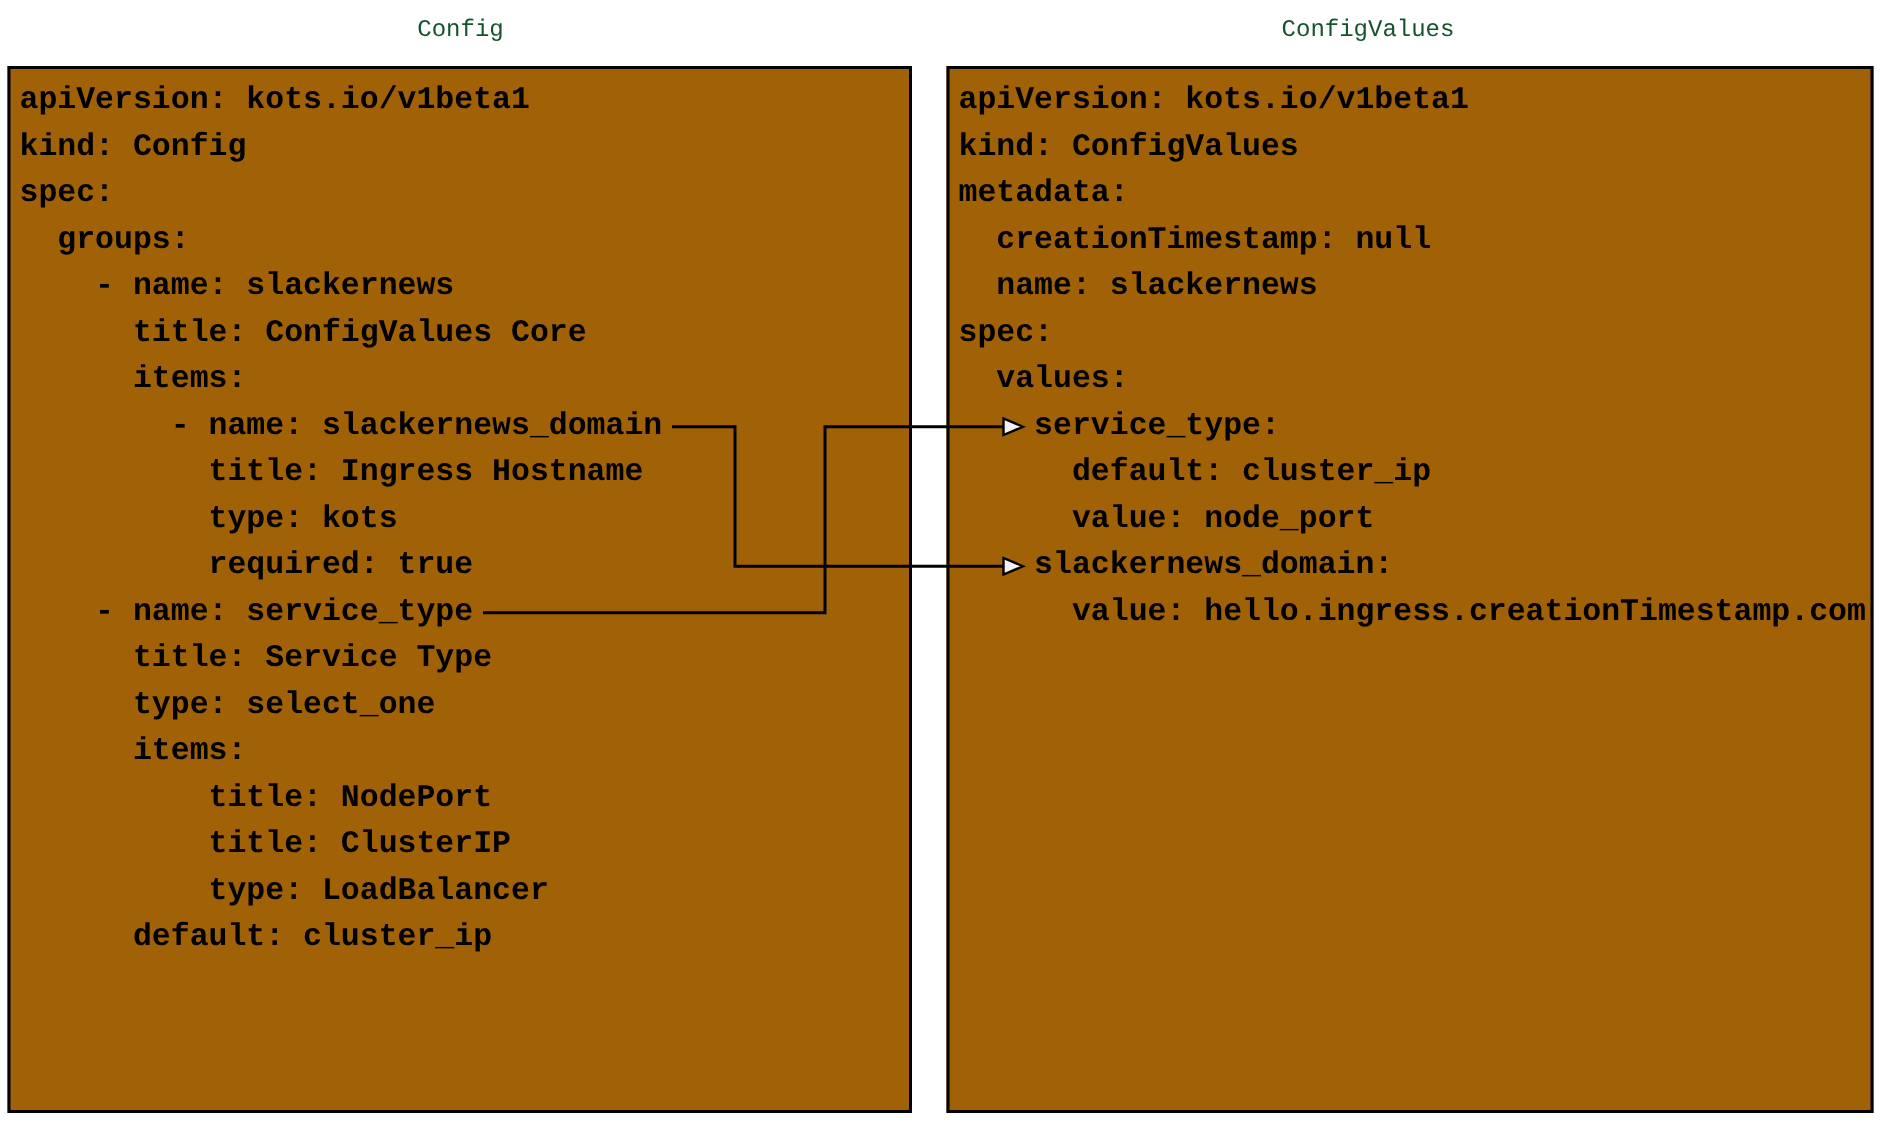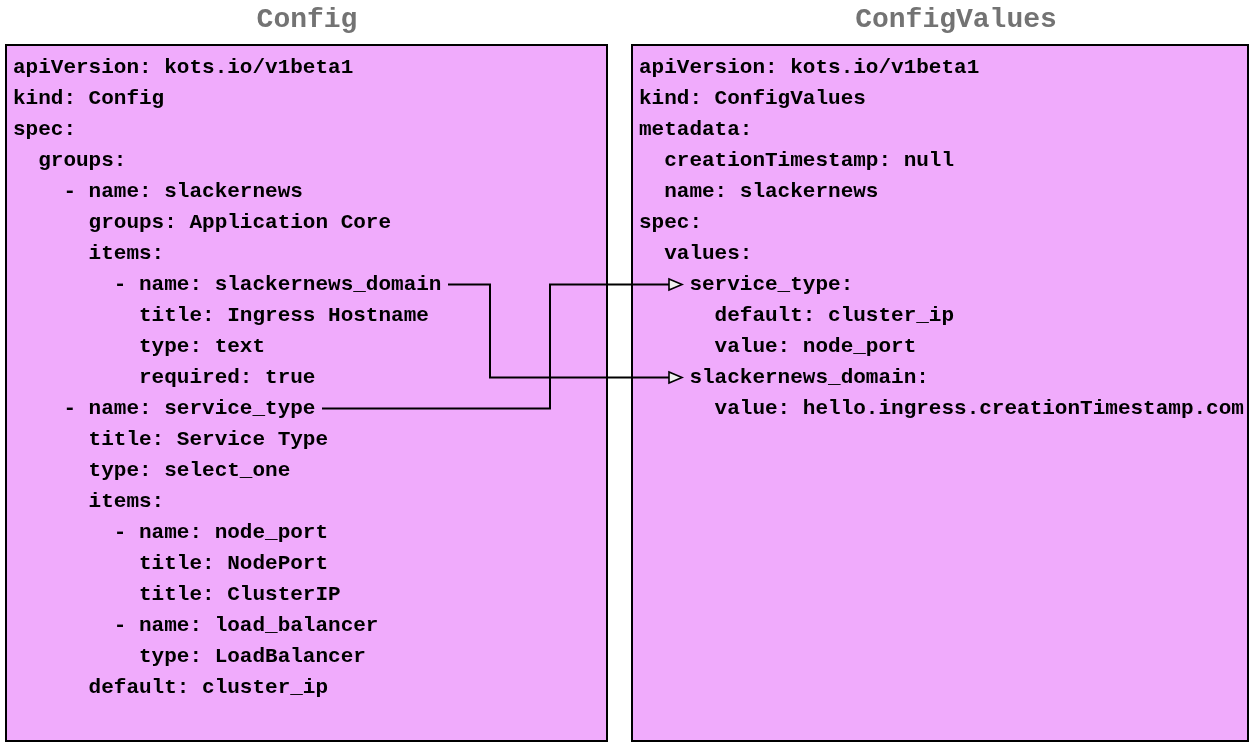--- a/index.html
+++ b/index.html
@@ -14,33 +14,33 @@
     font-family: "Liberation Mono", "DejaVu Sans Mono", monospace;
     color: #000000;
     overflow: hidden;
   }
   .panel-title {
     position: absolute;
     top: 6px;
     height: 28px;
     line-height: 28px;
     transform: translateX(-50%);
-    font-size: 28px;
-    font-weight: bold;
+    font-size: 16px;
+    font-weight: normal;
     white-space: nowrap;
-    color: #737373;
+    color: #14532d;
   }
   #left-title  { left: 307px; }
-  #right-title { left: 956px; }
+  #right-title { left: 912px; }
   .panel {
     position: absolute;
     top: 44px;
     height: 698px;
     box-sizing: border-box;
-    background: #f0abfc;
+    background: #a16207;
     border: 2px solid #000000;
   }
   #left-panel  { left: 5px;   width: 603px; }
   #right-panel { left: 631px; width: 618px; }
   .yaml-block {
     padding: 6px 0 0 6px;
     font-size: 21px;
     font-weight: bold;
   }
   .yaml-line {
@@ -76,34 +76,32 @@
 
 <div class="panel-title" id="right-title">ConfigValues</div>
 
 <div class="panel" id="left-panel">
   <div class="yaml-block">
       <div class="yaml-line">apiVersion: kots.io/v1beta1</div>
       <div class="yaml-line">kind: Config</div>
       <div class="yaml-line">spec:</div>
       <div class="yaml-line">  groups:</div>
       <div class="yaml-line">    - name: slackernews</div>
-      <div class="yaml-line">      groups: Application Core</div>
+      <div class="yaml-line">      title: ConfigValues Core</div>
       <div class="yaml-line">      items:</div>
       <div class="yaml-line">        - name: slackernews_domain</div>
       <div class="yaml-line">          title: Ingress Hostname</div>
-      <div class="yaml-line">          type: text</div>
+      <div class="yaml-line">          type: kots</div>
       <div class="yaml-line">          required: true</div>
       <div class="yaml-line">    - name: service_type</div>
       <div class="yaml-line">      title: Service Type</div>
       <div class="yaml-line">      type: select_one</div>
       <div class="yaml-line">      items:</div>
-      <div class="yaml-line">        - name: node_port</div>
       <div class="yaml-line">          title: NodePort</div>
       <div class="yaml-line">          title: ClusterIP</div>
-      <div class="yaml-line">        - name: load_balancer</div>
       <div class="yaml-line">          type: LoadBalancer</div>
       <div class="yaml-line">      default: cluster_ip</div>
     </div>
 </div>
 
 <div class="panel" id="right-panel">
   <div class="yaml-block">
       <div class="yaml-line">apiVersion: kots.io/v1beta1</div>
       <div class="yaml-line">kind: ConfigValues</div>
       <div class="yaml-line">metadata:</div>

